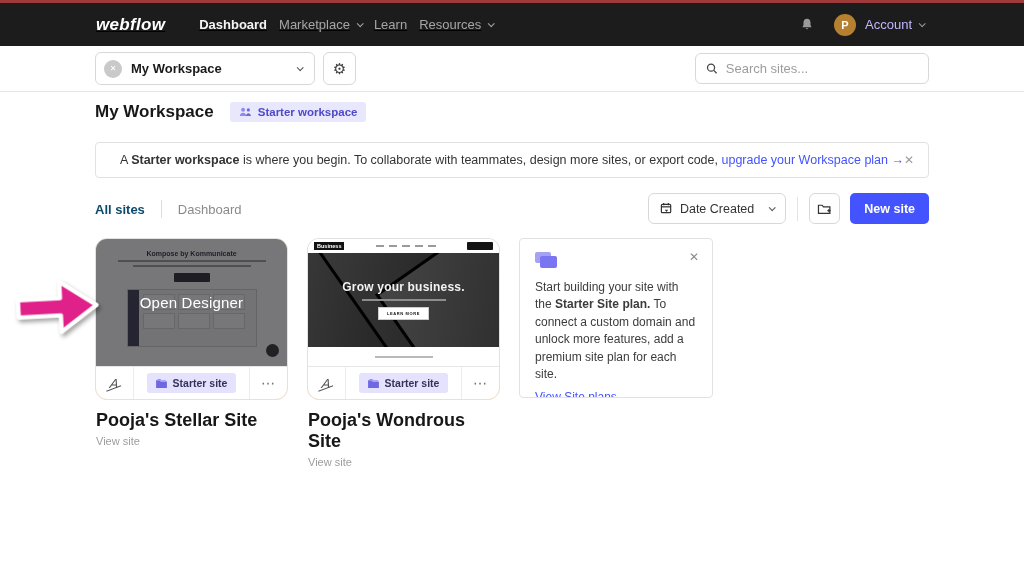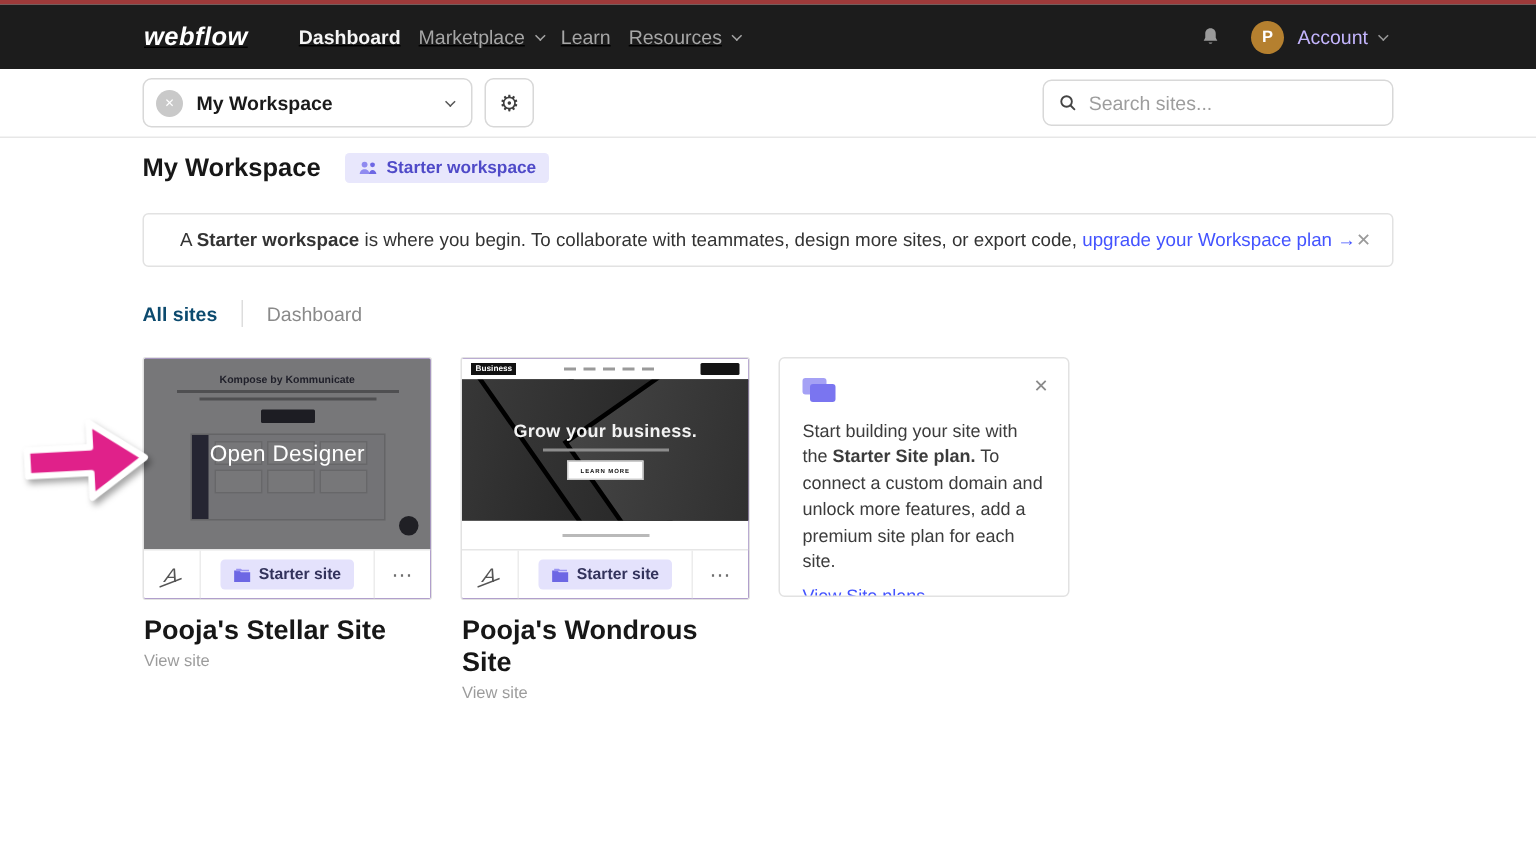--- a/index.html
+++ b/index.html
@@ -73,21 +73,21 @@
   .sort-btn .chev { color:#555; }
   .ctrl-div { width:1px; height:24px; background:#e3e3e3; margin:0 11px; }
   .folder-btn { width:31px; height:31px; border:1px solid #d8d8d8; border-radius:6px; display:flex;
                 align-items:center; justify-content:center; background:#fff; cursor:pointer; }
   .new-site { height:31px; background:#4353ff; color:#fff; font-size:12.5px; font-weight:bold; border:none;
               border-radius:5px; padding:0 14px; margin-left:10px; cursor:pointer; font-family:"Liberation Sans", sans-serif; }
 
   
   .cards { position:absolute; top:238px; left:95px; display:flex; gap:19px; align-items:flex-start; }
   .site-col { width:193px; }
-  .card { width:100%; border:1px solid #e2e2e2; border-radius:2px; background:#4c1d95; overflow:hidden; }
+  .card { width:100%; border:1px solid #e2e2e2; border-radius:12px; background:#fdba74; overflow:hidden; }
   .thumb { height:127px; position:relative; overflow:hidden; background:#fff; cursor:pointer; }
 
   
   .t1-title { font-size:7px; font-weight:bold; color:#26263a; text-align:center; margin-top:11px; }
   .t1-line { height:2px; background:#9b9b9b; margin:3px auto 0; }
   .t1-line.l1 { width:148px; }
   .t1-line.l2 { width:118px; }
   .t1-btn { width:36px; height:9px; background:#1f1f28; margin:6px auto 0; border-radius:1px; }
   .t1-shot { width:130px; height:58px; margin:7px auto 0; background:#f6f6f8; border:1px solid #cfcfcf;
              display:flex; }
@@ -238,20 +238,42 @@
     <span class="banner-text"><span>A </span><b>Starter workspace</b><span> is where you begin. To collaborate with teammates, design more sites, or export code, </span><a class="banner-link">upgrade your Workspace plan →</a></span>
     <span class="banner-close">✕</span>
   </div>
 
   <div class="tabs">
     <span class="tab active">All sites</span>
     <span class="tab-div"></span>
     <span class="tab inactive">Dashboard</span>
   </div>
 
+  <div class="controls">
+    <div class="sort-btn">
+      <svg width="13" height="13" viewBox="0 0 14 14">
+          <rect x="1.5" y="2.5" width="10" height="9" rx="1" fill="none" stroke="#333" stroke-width="1.3"></rect>
+          <line x1="1.5" y1="5.2" x2="11.5" y2="5.2" stroke="#333" stroke-width="1.3"></line>
+          <line x1="4" y1="1" x2="4" y2="3.4" stroke="#333" stroke-width="1.3"></line>
+          <line x1="9" y1="1" x2="9" y2="3.4" stroke="#333" stroke-width="1.3"></line>
+          <path d="M5.2 8.3h3.6l-1.8 2.6z" fill="#333"></path>
+        </svg>
+      <span>Date Created</span>
+      <i class="chev"></i>
+    </div>
+    <span class="ctrl-div"></span>
+    <div class="folder-btn">
+      <svg width="15" height="13" viewBox="0 0 16 14">
+          <path d="M1.5 3.5h4l1.3 1.7h7v7h-12.3z" fill="none" stroke="#333" stroke-width="1.3"></path>
+          <line x1="12.8" y1="7.6" x2="12.8" y2="11" stroke="#333" stroke-width="1.3"></line>
+          <line x1="11.1" y1="9.3" x2="14.5" y2="9.3" stroke="#333" stroke-width="1.3"></line>
+        </svg>
+    </div>
+    <button class="new-site">New site</button>
+  </div>
 
   <div class="cards">
 
     <div class="site-col">
       <div class="card">
         <div class="thumb">
           <div class="t1-title">Kompose by Kommunicate</div>
           <div class="t1-line l1"></div>
           <div class="t1-line l2"></div>
           <div class="t1-btn"></div>

